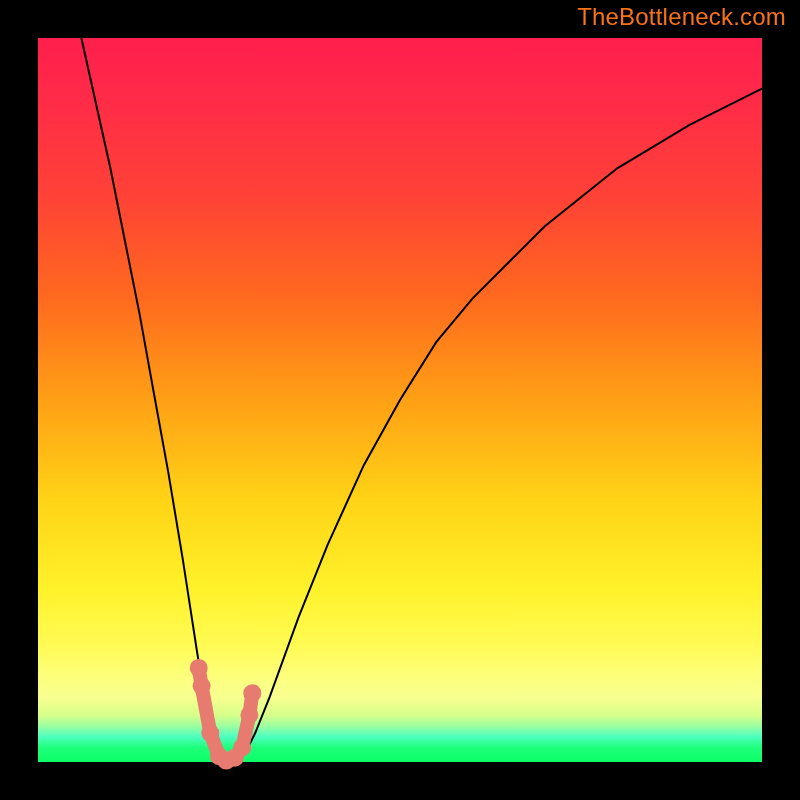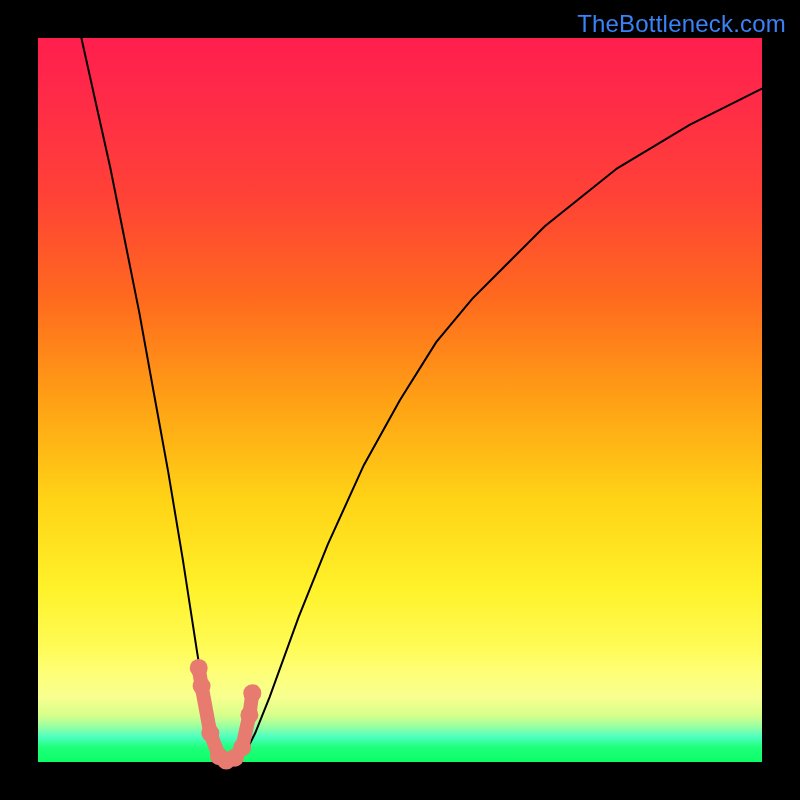--- a/index.html
+++ b/index.html
@@ -40,23 +40,23 @@
       #f8ff8f 91%,
       #d8ff8a 93.5%,
       #9effa0 95%,
       #4effc0 96.5%,
       #1eff7a 98%,
       #0cff66 100%
     );
   }
   .watermark {
     position: absolute;
-    top: 10px;
+    top: 3px;
     right: 14px;
-    color: #3b82f6;
+    color: #f97316;
     font-size: 24px;
     font-weight: 500;
     letter-spacing: 0.2px;
     user-select: none;
   }
   svg.curve {
     position: absolute;
     left: 0;
     top: 0;
     width: 724px;

